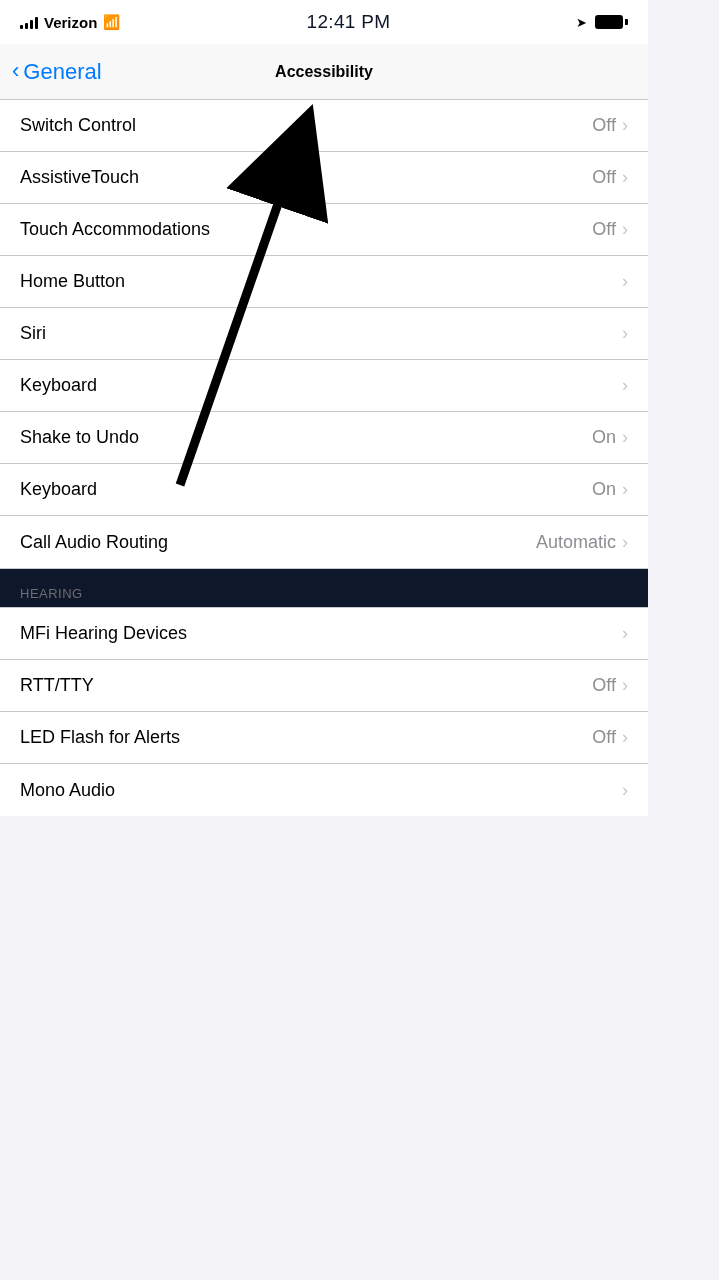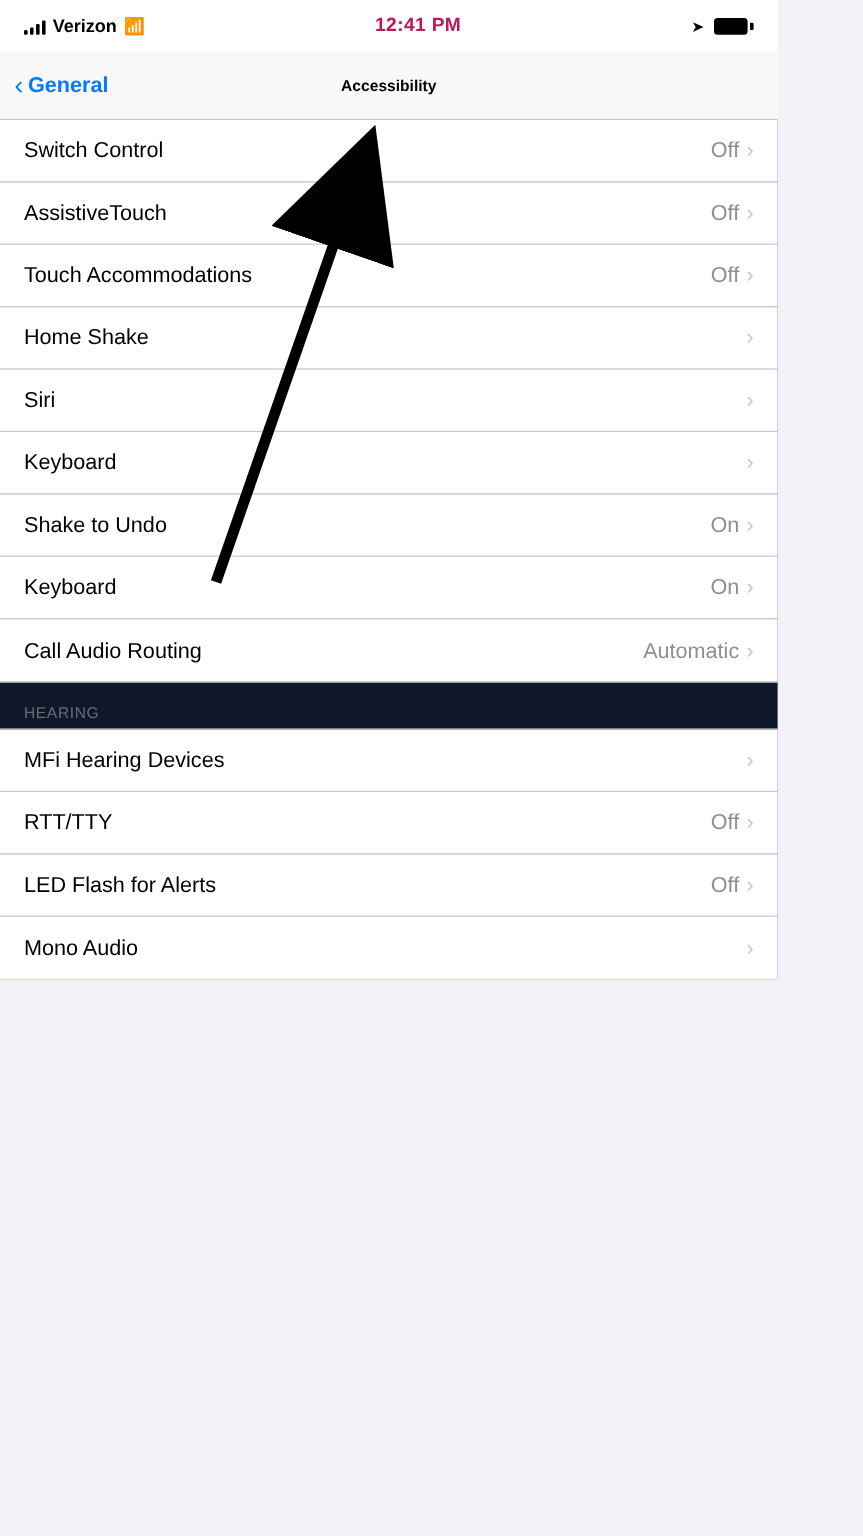--- a/index.html
+++ b/index.html
@@ -47,23 +47,23 @@
       width: 3px;
       background: #000;
       border-radius: 1px;
     }
 
     .wifi-icon {
       font-size: 14px;
     }
 
     .status-center {
-      font-size: 16px;
-      font-weight: 700;
-      color: #be185d;
+      font-size: 19px;
+      font-weight: 400;
+      color: #0f172a;
       letter-spacing: 0.3px;
     }
 
     .status-right {
       display: flex;
       align-items: center;
       gap: 8px;
     }
 
     .location-icon {
@@ -117,34 +117,34 @@
     }
 
     .nav-back-chevron {
       font-size: 22px;
       font-weight: 300;
       line-height: 1;
       margin-top: -2px;
     }
 
     .nav-back-text {
-      font-size: 18px;
-      font-weight: 700;
+      font-size: 22px;
+      font-weight: 400;
     }
 
     .nav-title {
-      font-size: 13px;
+      font-size: 16px;
       font-weight: 700;
       color: #000;
       text-align: center;
     }
 
     
     .settings-section {
-      background: #6d28d9;
+      background: #4d7c0f;
       margin-bottom: 0;
     }
 
     .settings-row {
       display: flex;
       align-items: center;
       justify-content: space-between;
       padding: 0 20px;
       height: 52px;
       border-bottom: 1px solid #c8c7cc;
@@ -258,21 +258,21 @@
 
     <div class="settings-row">
       <span class="row-label">Touch Accommodations</span>
       <div class="row-right">
         <span>Off</span>
         <span class="chevron-right">›</span>
       </div>
     </div>
 
     <div class="settings-row">
-      <span class="row-label">Home Shake</span>
+      <span class="row-label">Home Button</span>
       <div class="row-right">
         <span class="chevron-right">›</span>
       </div>
     </div>
 
     <div class="settings-row">
       <span class="row-label">Siri</span>
       <div class="row-right">
         <span class="chevron-right">›</span>
       </div>

